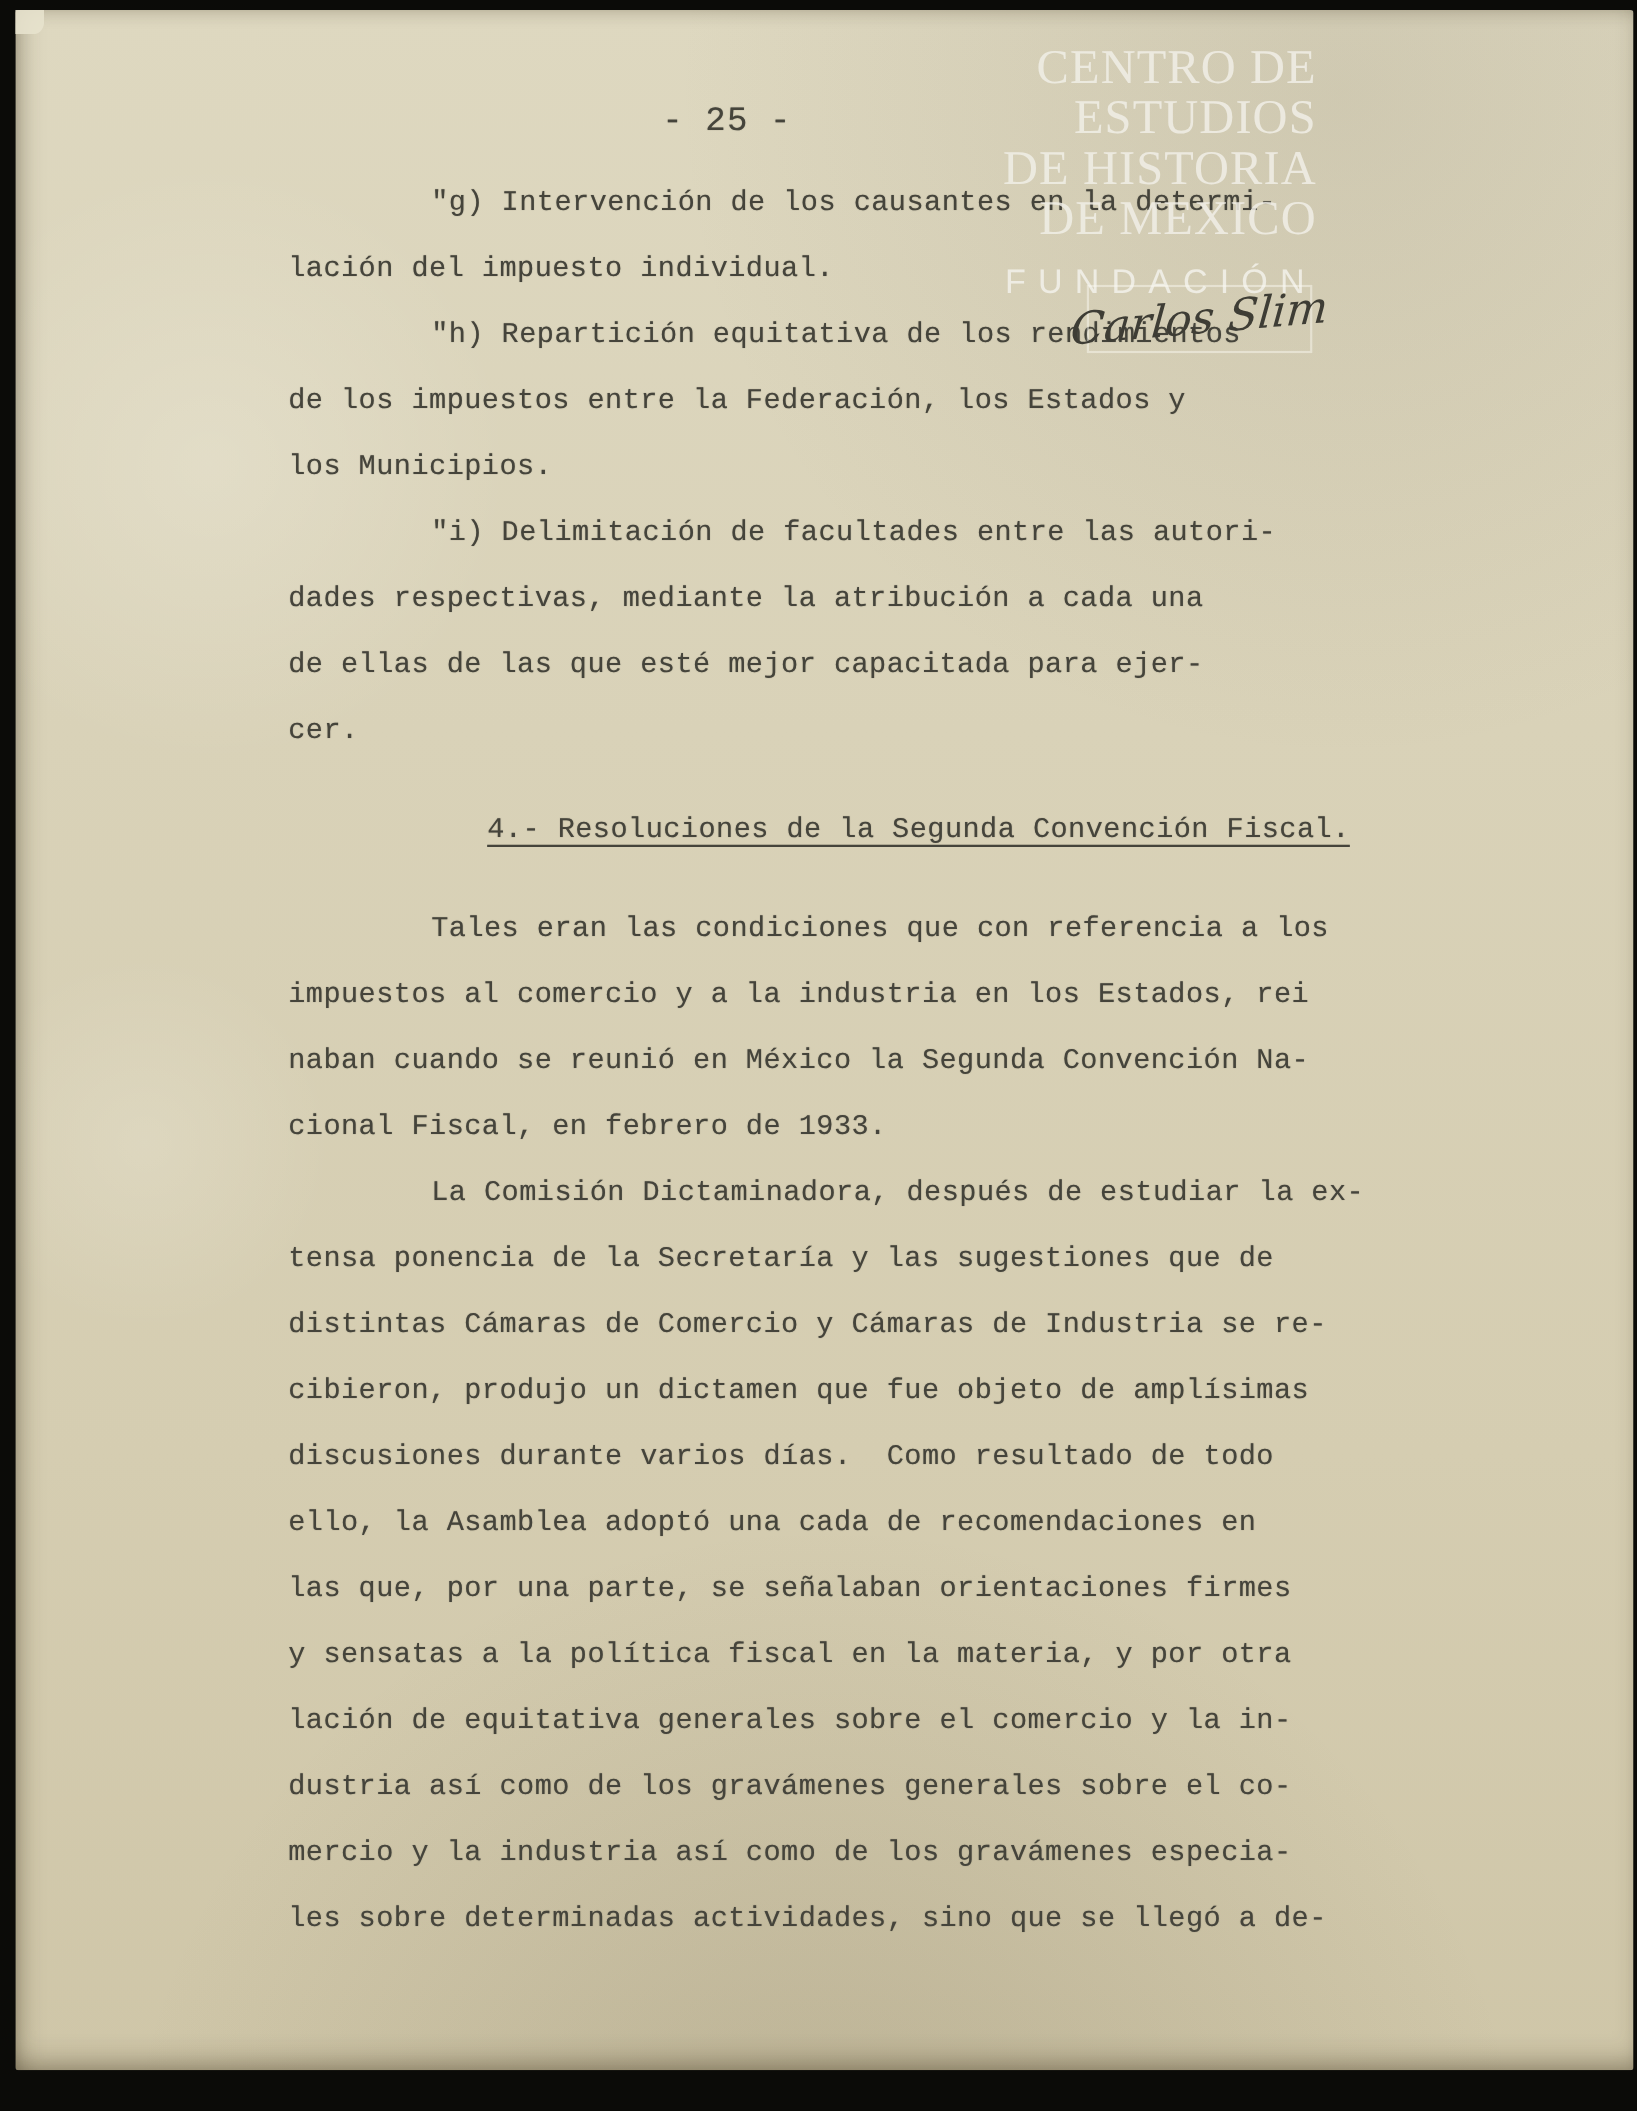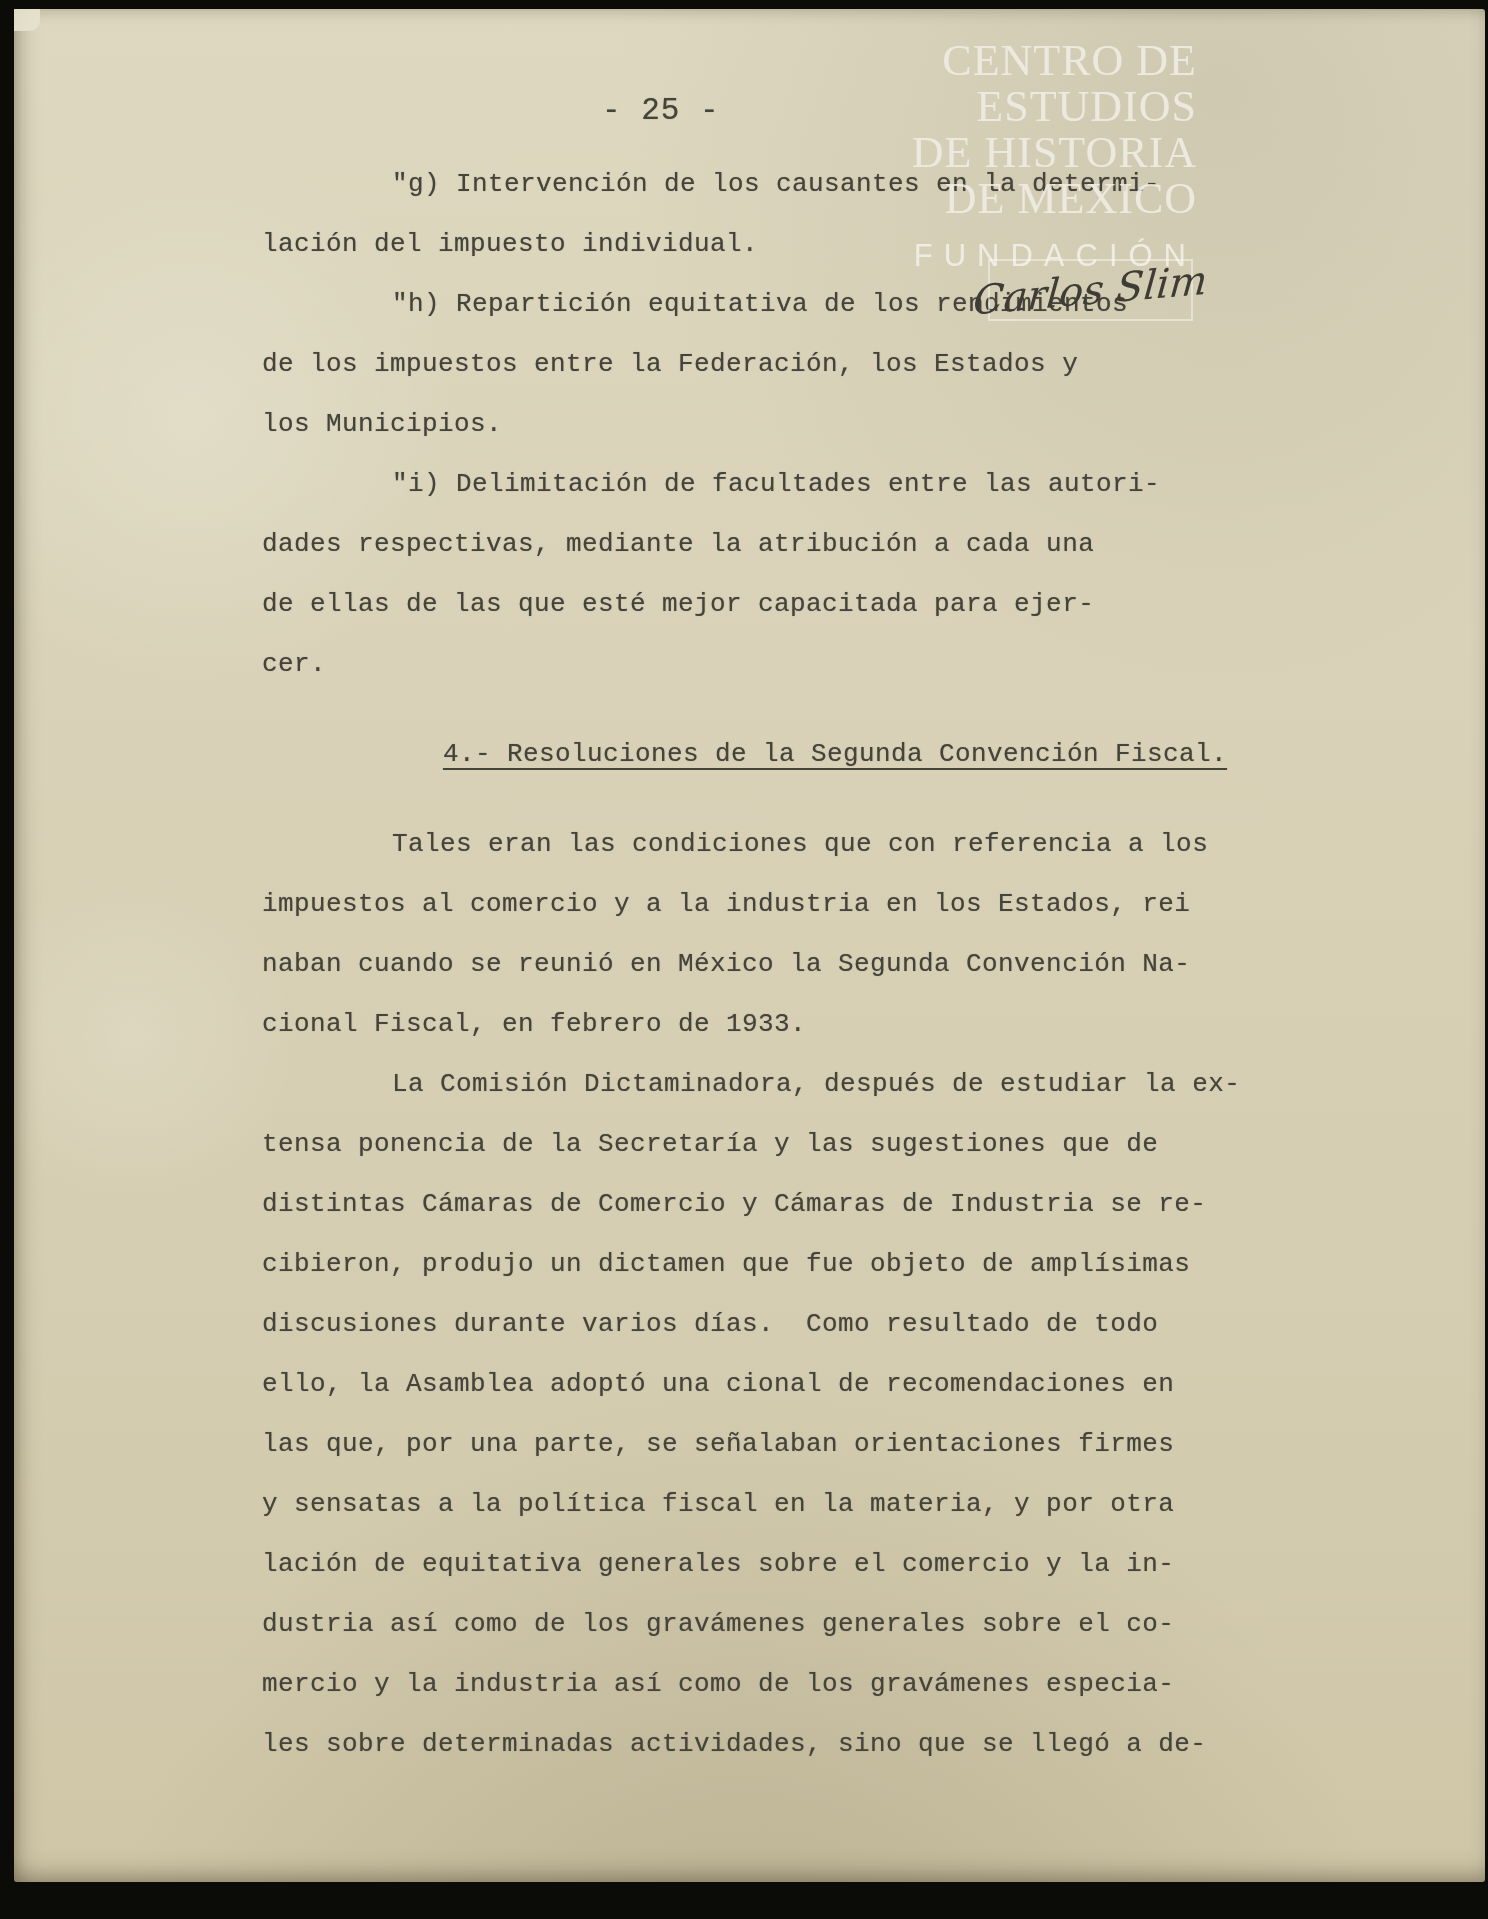--- a/index.html
+++ b/index.html
@@ -148,21 +148,21 @@
         <div class="tline spacer"></div>
         <div class="tline indent">Tales eran las condiciones que con referencia a los</div>
         <div class="tline normal">impuestos al comercio y a la industria en los Estados, <span class="uln">rei</span></div>
         <div class="tline normal">naban cuando se reunió en México la Segunda Convención Na-</div>
         <div class="tline normal">cional Fiscal, en febrero de 1933.</div>
         <div class="tline indent">La Comisión Dictaminadora, después de estudiar la ex-</div>
         <div class="tline normal">tensa ponencia de la Secretaría y las sugestiones que de</div>
         <div class="tline normal">distintas Cámaras de Comercio y Cámaras de Industria se re-</div>
         <div class="tline normal">cibieron, produjo un dictamen que fue objeto de amplísimas</div>
         <div class="tline normal">discusiones durante varios días.  Como resultado de todo</div>
-        <div class="tline normal">ello, la Asamblea adoptó una cional de recomendaciones en</div>
+        <div class="tline normal">ello, la Asamblea adoptó una cada de recomendaciones en</div>
         <div class="tline normal">las que, por una parte, se señalaban orientaciones firmes</div>
         <div class="tline normal">y sensatas a la política fiscal en la materia, y por otra</div>
         <div class="tline normal">lación de equitativa generales sobre el comercio y la in-</div>
         <div class="tline normal">dustria así como de los gravámenes generales sobre el co-</div>
         <div class="tline normal">mercio y la industria así como de los gravámenes especia-</div>
         <div class="tline normal">les sobre determinadas actividades, sino que se llegó a de-</div>
       </div>
 
     <div class="watermark">
       <div class="wm-line">CENTRO DE</div>

